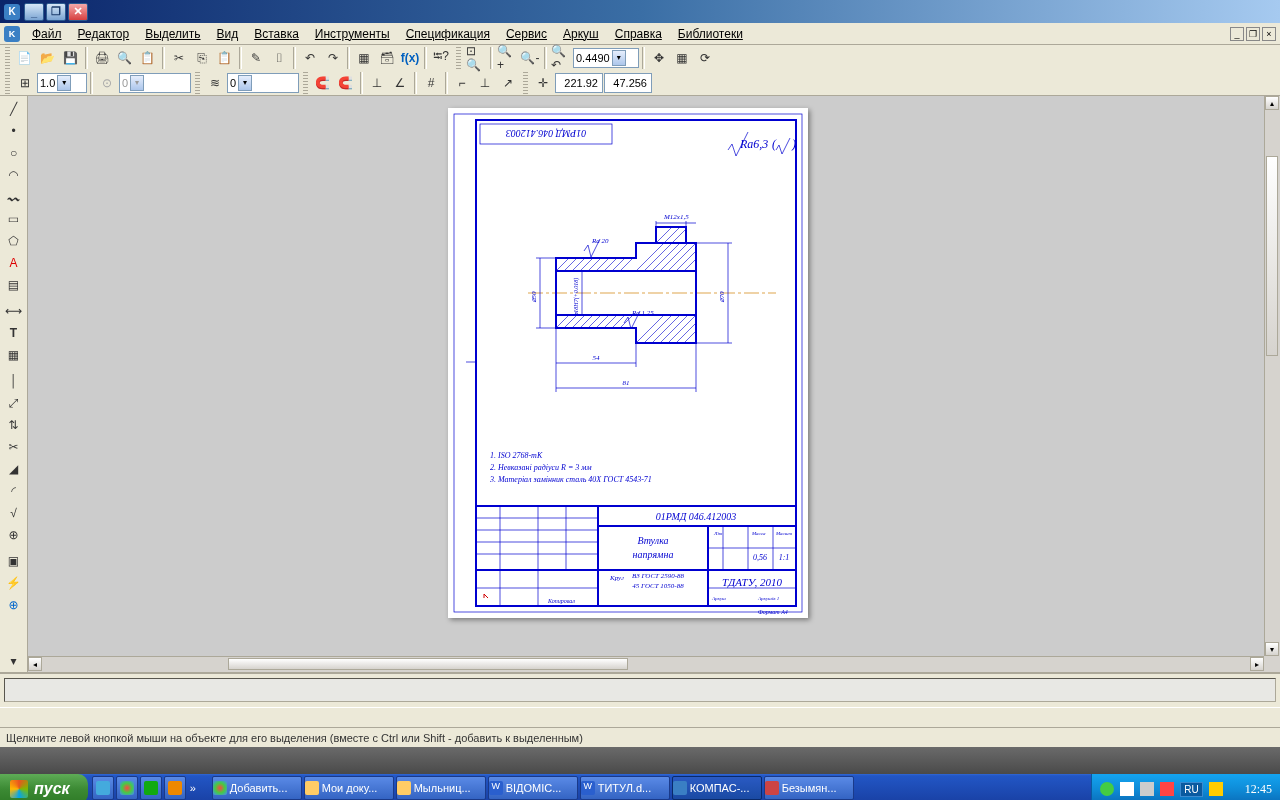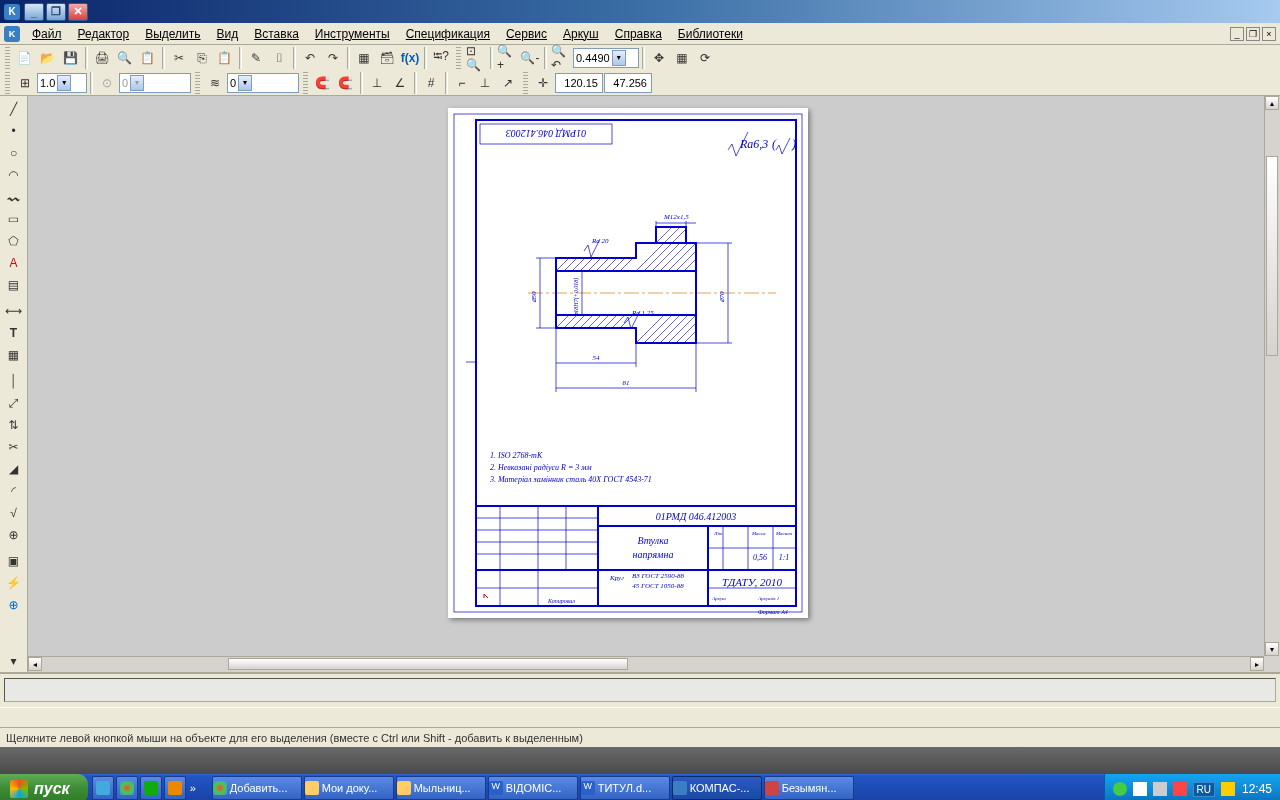--- a/index.html
+++ b/index.html
@@ -60,21 +60,21 @@
   
   .taskbar { height: 30px; background: linear-gradient(#3168d5, #2256c5 6%, #1941a5 92%, #1941a5); display: flex; align-items: center; color: white; font-size: 11px; }
   .start-btn { height: 30px; padding: 0 18px 0 10px; background: linear-gradient(#5eac56, #3c8a34 50%, #2e7a26); border-radius: 0 10px 10px 0; display: flex; align-items: center; gap: 6px; font-weight: bold; font-style: italic; font-size: 16px; cursor: pointer; }
   .start-btn .win-icon { width: 18px; height: 18px; background: conic-gradient(#e95420, #7cbb00, #00a4ef, #ffb900, #e95420); border-radius: 2px; }
   .tray-btns { display: flex; gap: 2px; margin-left: 4px; height: 26px; }
   .task-item { height: 24px; min-width: 90px; max-width: 120px; background: linear-gradient(#5a8ae6, #3464c3); border: 1px solid #1a3a8a; border-radius: 2px; display: flex; align-items: center; padding: 0 0; gap: 3px; font-size: 11px; overflow: hidden; white-space: nowrap; cursor: pointer; }
   .task-item.active { background: linear-gradient(#2a5ac3, #1a4aa3); border-color: #0a2a6a; }
   .task-item .ti-icon { width: 14px; height: 14px; background: #fff; border-radius: 2px; flex-shrink: 0; }
   .systray { margin-left: auto; height: 30px; background: linear-gradient(#14a4f0, #0e8cd8 50%, #0a6cb8); display: flex; align-items: center; padding: 0 8px; gap: 6px; border-left: 1px solid #0a5aa0; }
   .systray .tray-icon { width: 14px; height: 14px; }
-  .clock { font-size: 12px; margin-left: 1px; }
+  .clock { font-size: 12px; margin-left: 16px; font-family: Liberation Serif, serif; }
   .lang-ind { background: #0a5aa0; padding: 1px 3px; border: 1px solid #3a8ad0; font-size: 10px; }
   
   
   .blue { stroke: #0000d0; }
   .thin { stroke-width: 0.7; }
   .thick { stroke-width: 2; }
   .txt { font-family: 'Times New Roman', serif; font-style: italic; fill: #0000d0; }
   .hatch { stroke: #0000d0; stroke-width: 0.6; }
 </style>
 </head>
@@ -249,21 +249,21 @@
     <div class="tbtn">
         <span class="ico">⊥</span>
       </div>
     <div class="tbtn">
         <span class="ico">↗</span>
       </div>
     <div class="grip"></div>
     <div class="tbtn">
         <span class="ico">✛</span>
       </div>
-    <div class="numbox">120.15</div>
+    <div class="numbox">221.92</div>
     <div class="numbox">47.256</div>
   </div>
 </div>
 
 <div class="main">
 
   <div class="vpalette">
     <div class="tbtn">
         <span class="ico">╱</span>
       </div>

